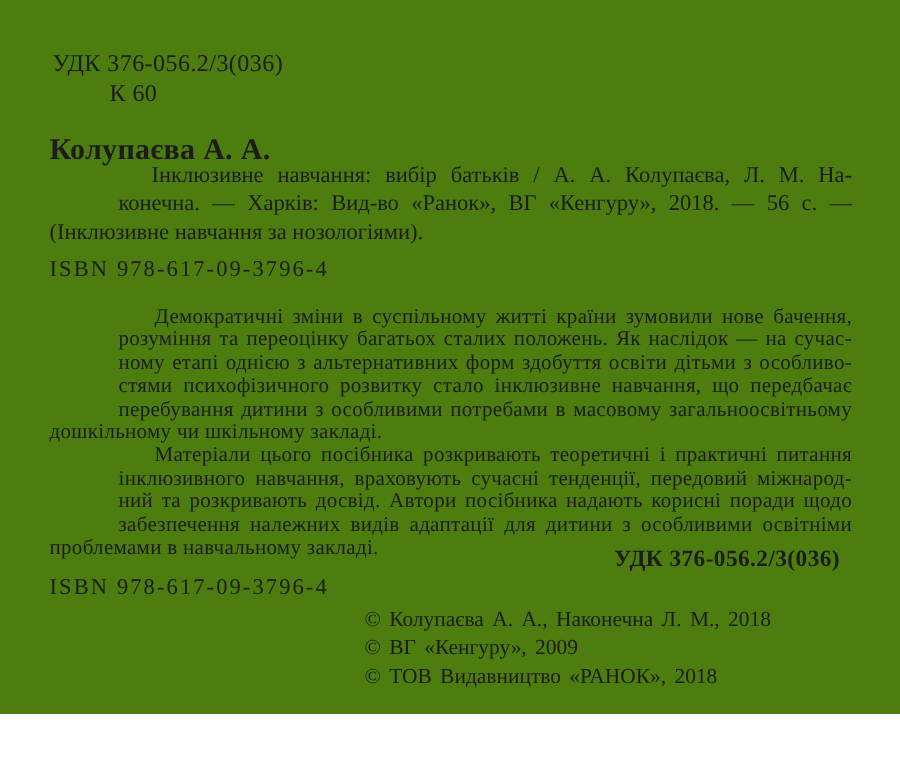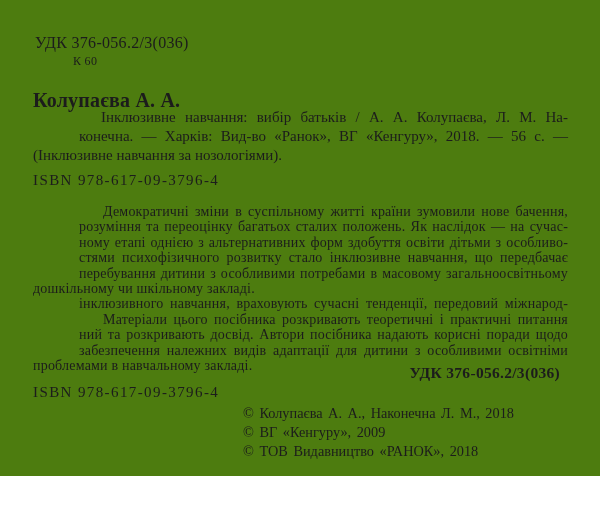--- a/index.html
+++ b/index.html
@@ -15,21 +15,21 @@
     background: #4d7c0f;
     color: #1c1c1c;
     overflow: hidden;
   }
   .udk-top {
     position: absolute; left: 35px; top: 34px;
     font-size: 16px; letter-spacing: .3px;
   }
   .k60 {
     position: absolute; left: 73px; top: 54px;
-    font-size: 12px; letter-spacing: .3px;
+    font-size: 16px; letter-spacing: .3px;
   }
   .author {
     position: absolute; left: 33px; top: 89px;
     font-size: 20px; font-weight: bold; letter-spacing: .2px;
   }
   .bib {
     position: absolute; left: 33px; top: 108px; width: 535px;
     font-size: 15px; line-height: 19px;
   }
   .bib .ind { text-indent: 22px; }
@@ -69,22 +69,22 @@
 
   <div class="isbn isbn-top">ISBN 978-617-09-3796-4</div>
 
   <div class="annotation">
     <div class="jl ind">Демократичні зміни в суспільному житті країни зумовили нове бачення,</div>
     <div class="jl">розуміння та переоцінку багатьох сталих положень. Як наслідок — на сучас-</div>
     <div class="jl">ному етапі однією з альтернативних форм здобуття освіти дітьми з особливо-</div>
     <div class="jl">стями психофізичного розвитку стало інклюзивне навчання, що передбачає</div>
     <div class="jl">перебування дитини з особливими потребами в масовому загальноосвітньому</div>
     <div>дошкільному чи шкільному закладі.</div>
+    <div class="jl ind">Матеріали цього посібника розкривають теоретичні і практичні питання</div>
     <div class="jl">інклюзивного навчання, враховують сучасні тенденції, передовий міжнарод-</div>
-    <div class="jl ind">Матеріали цього посібника розкривають теоретичні і практичні питання</div>
     <div class="jl">ний та розкривають досвід. Автори посібника надають корисні поради щодо</div>
     <div class="jl">забезпечення належних видів адаптації для дитини з особливими освітніми</div>
     <div>проблемами в навчальному закладі.</div>
   </div>
 
   <div class="udk-bottom">УДК 376-056.2/3(036)</div>
 
   <div class="isbn isbn-bottom">ISBN 978-617-09-3796-4</div>
 
   <div class="copyrights">

